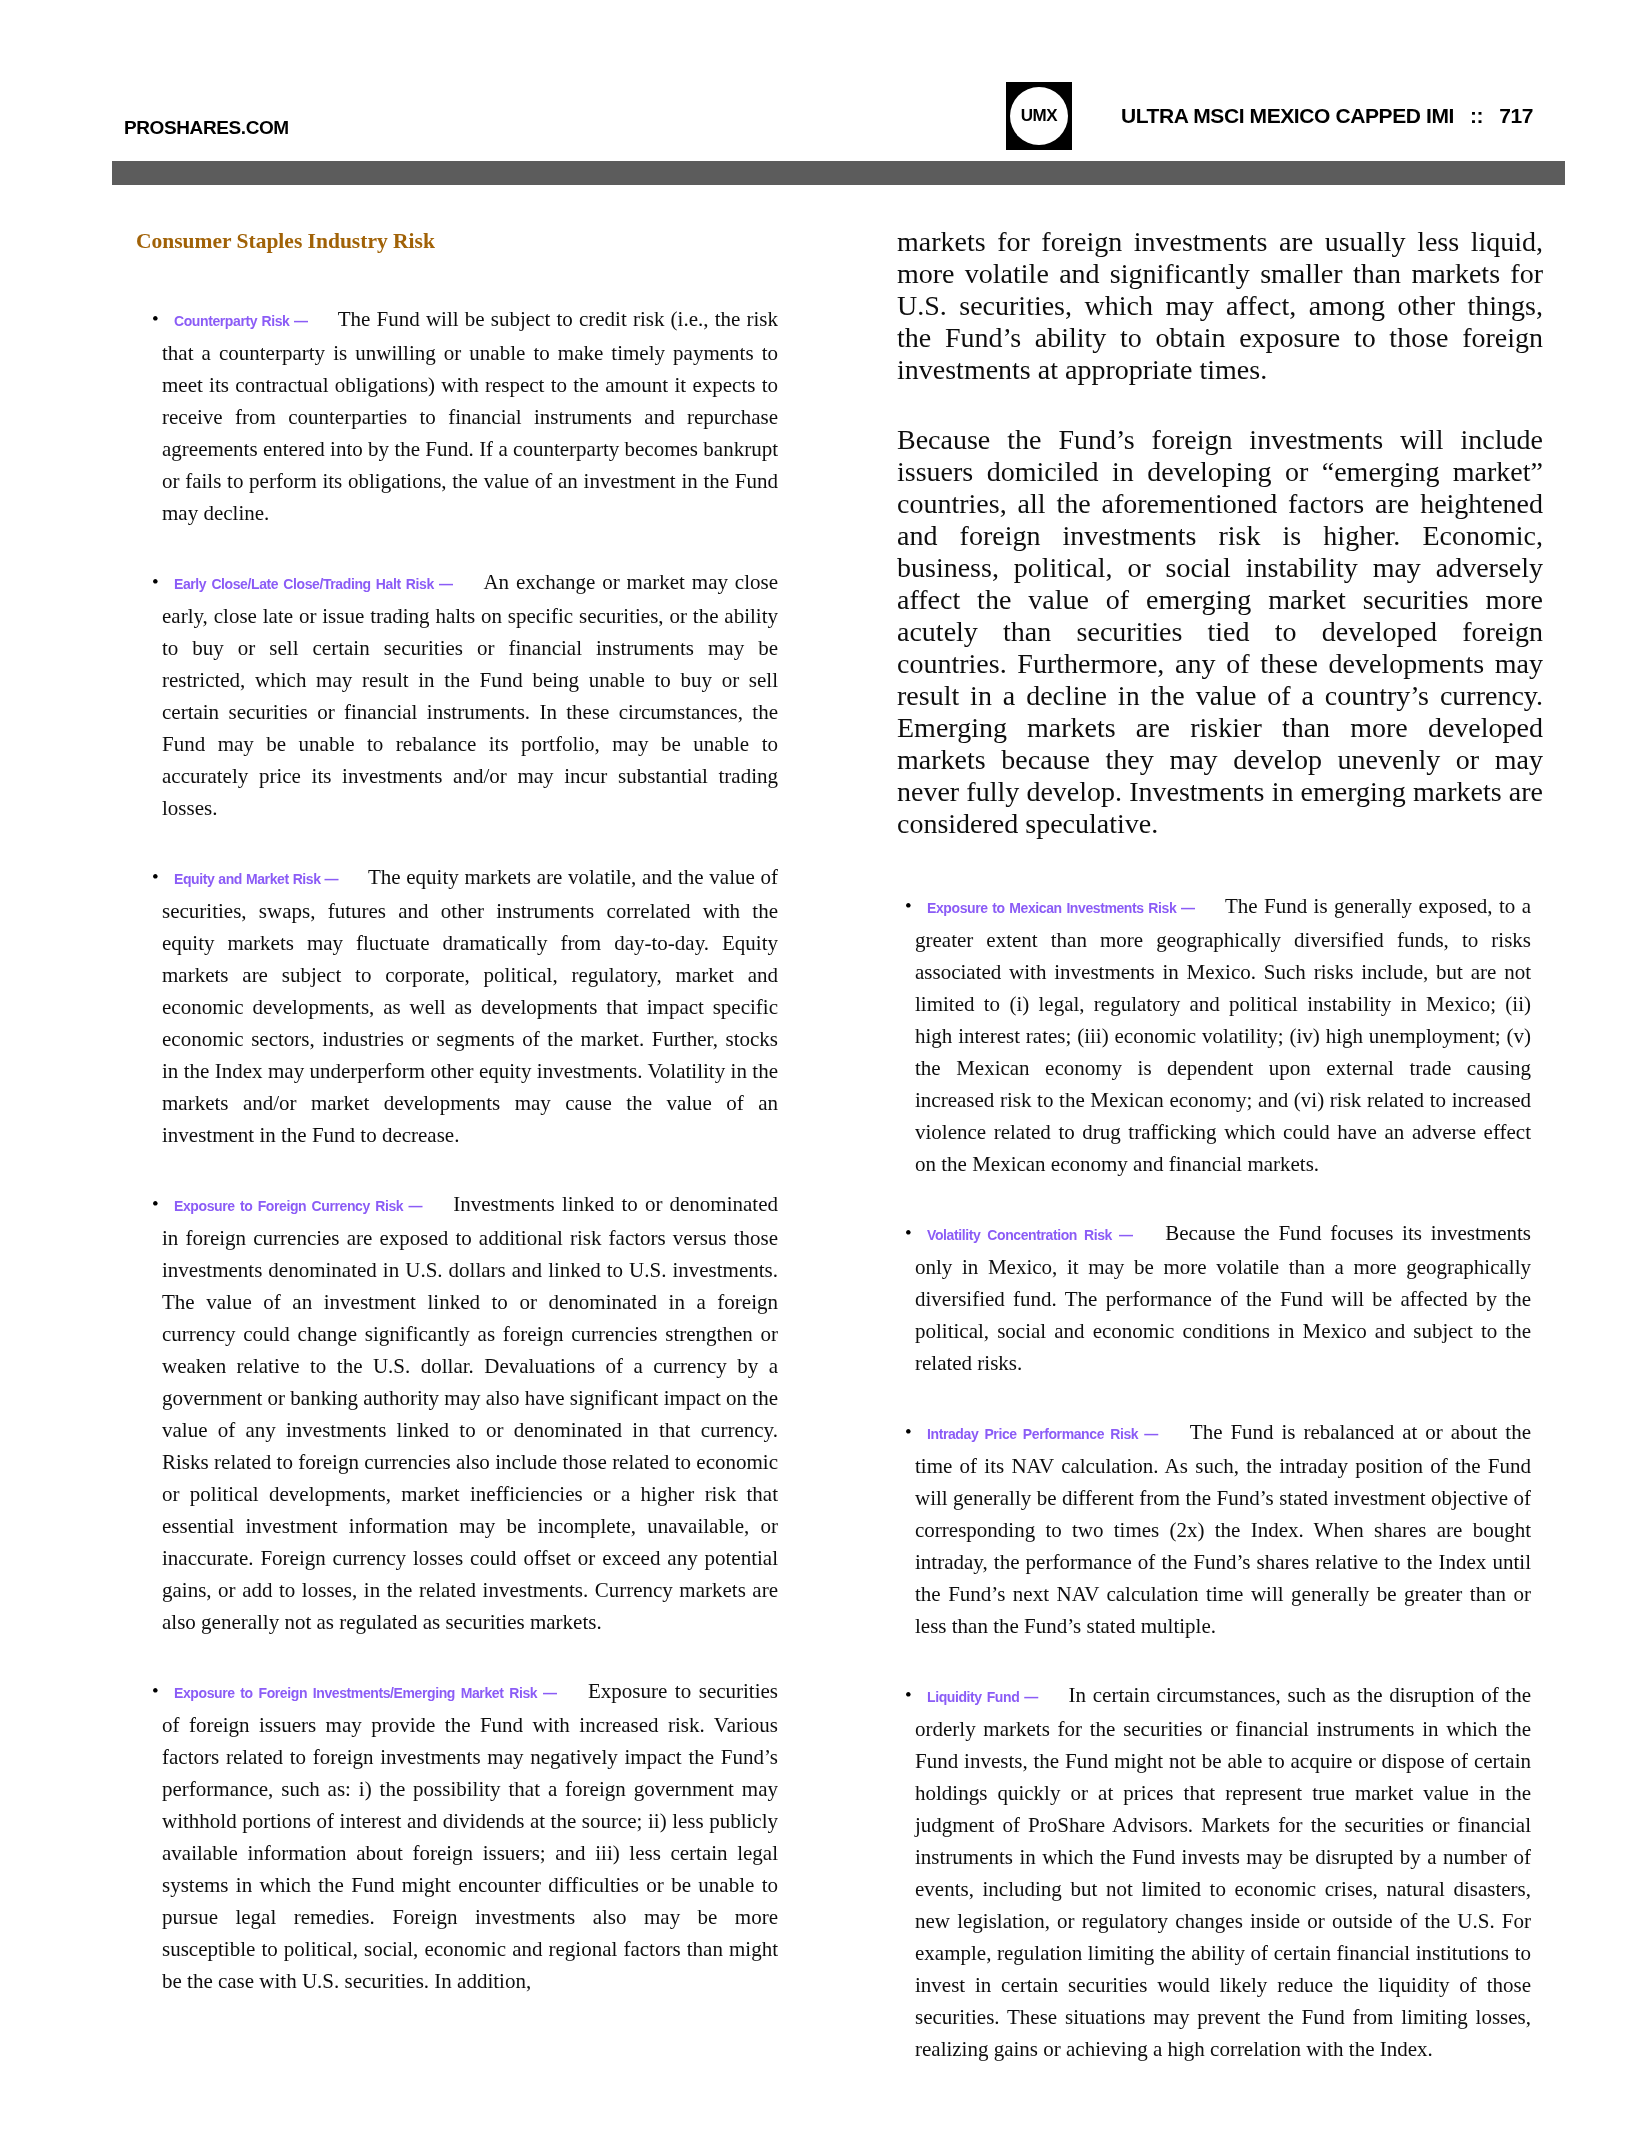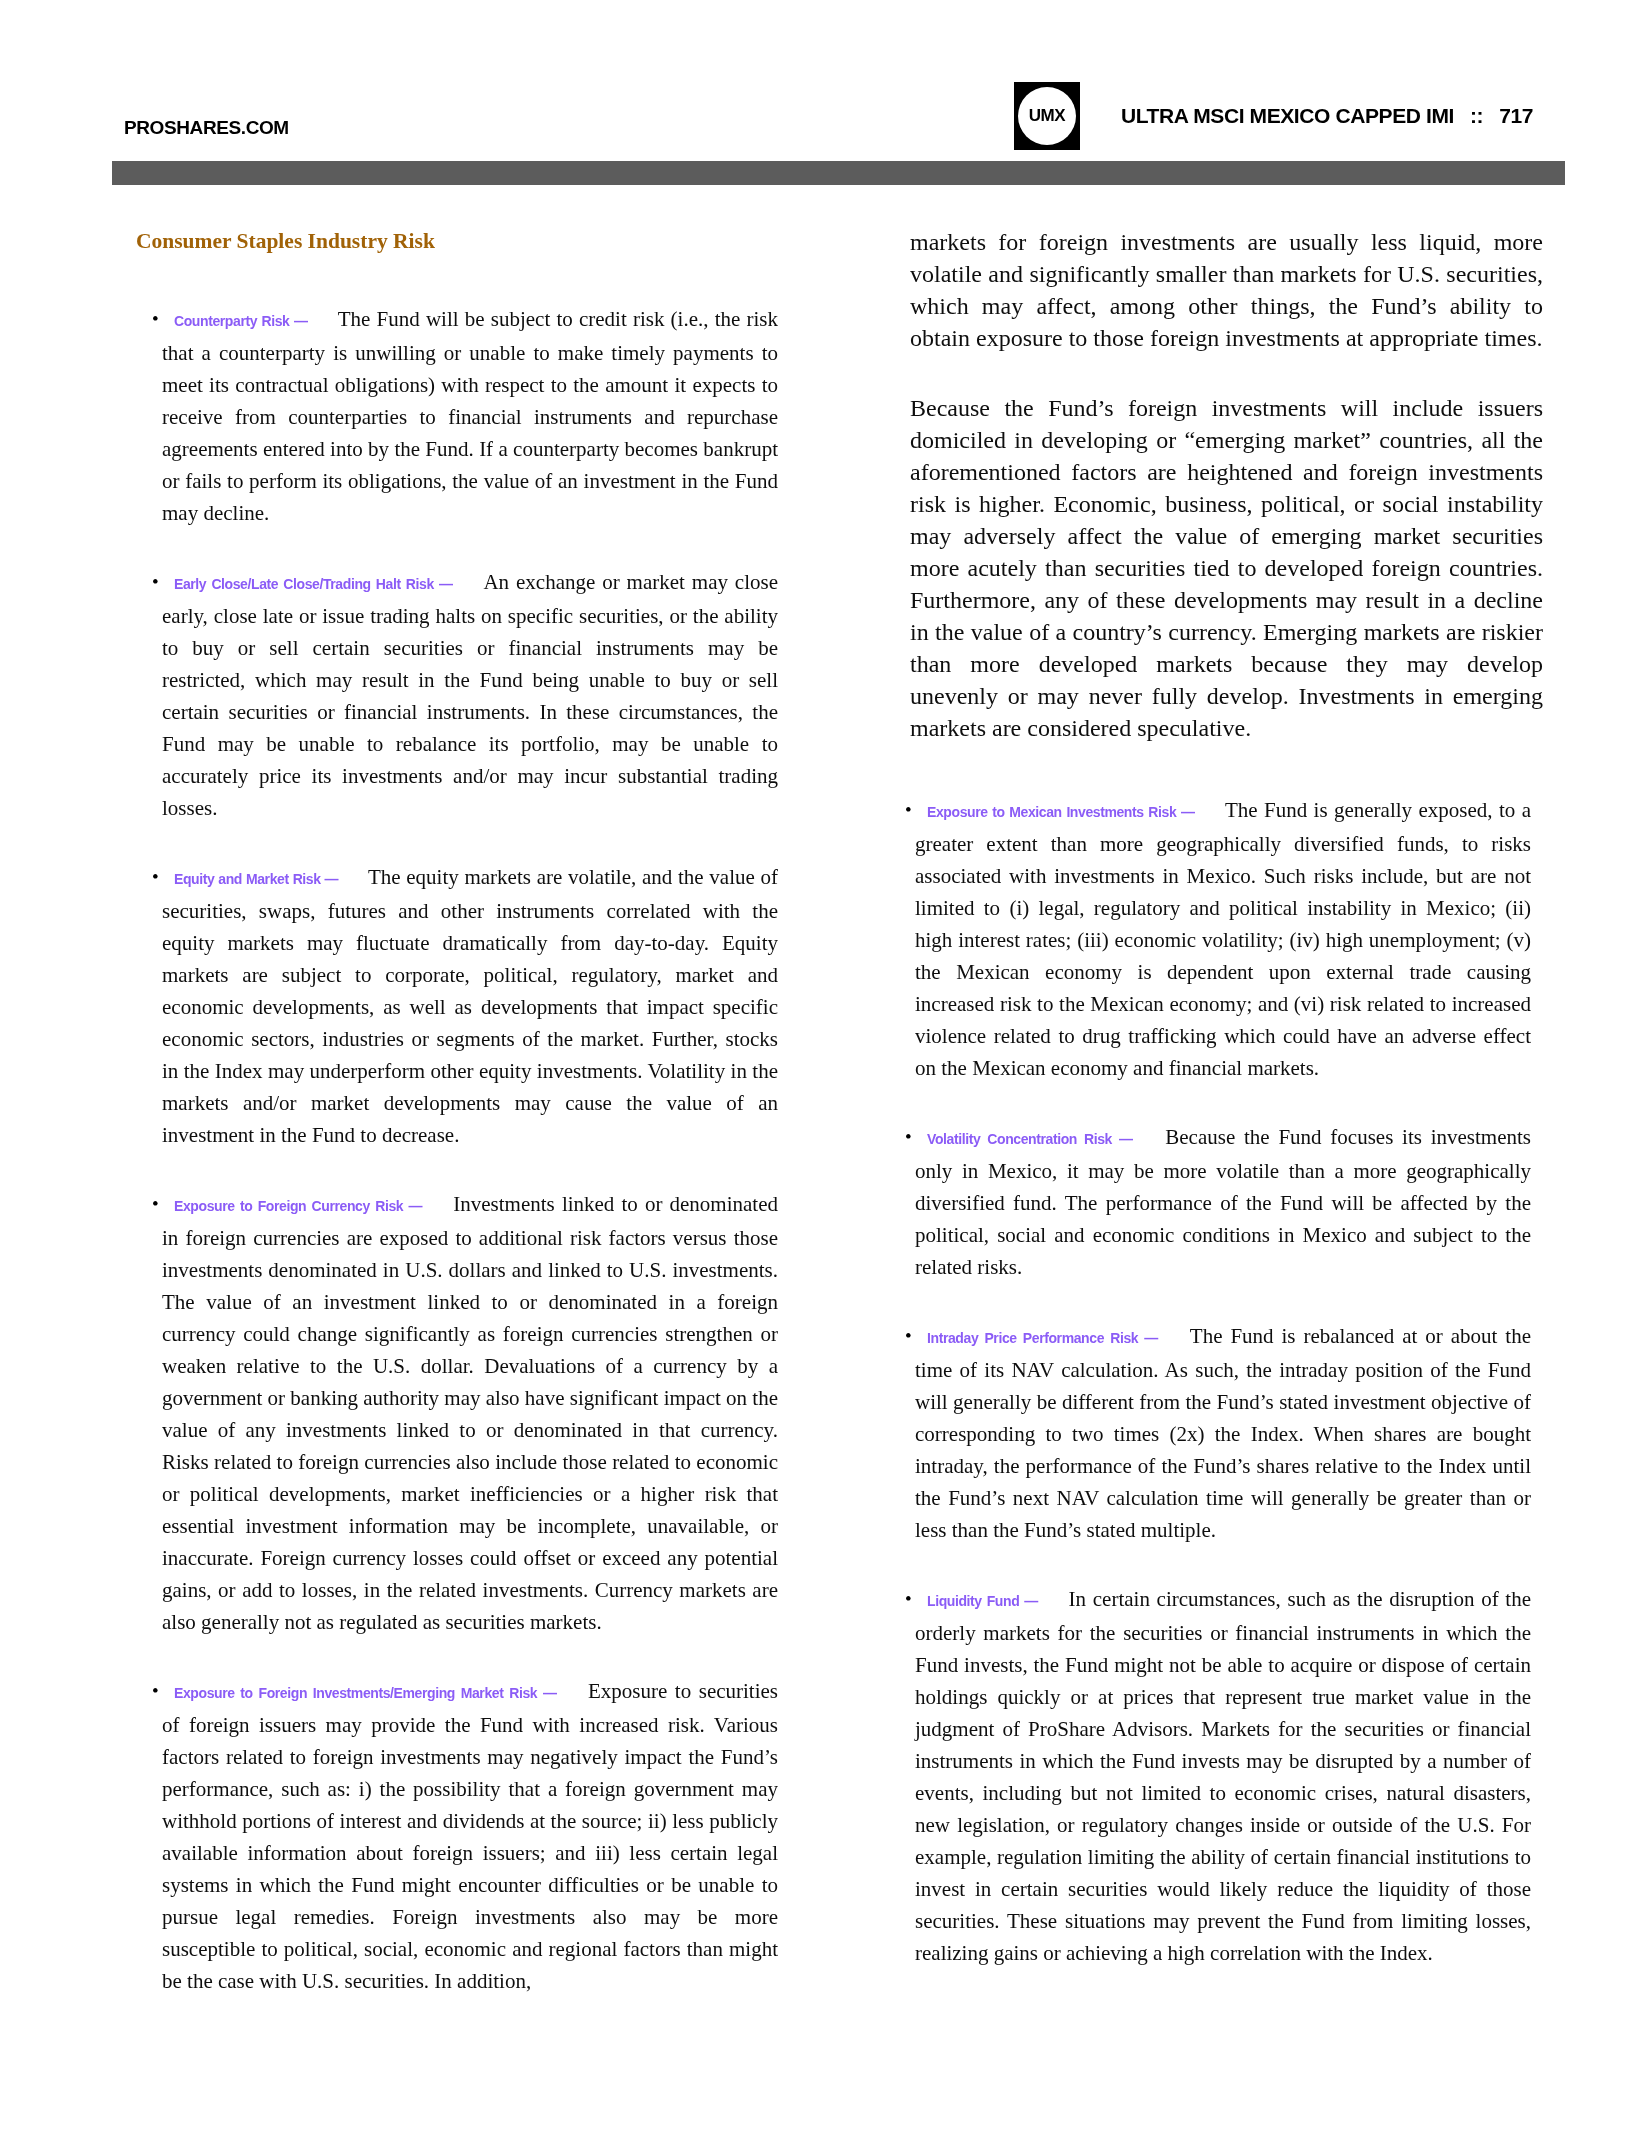--- a/index.html
+++ b/index.html
@@ -27,21 +27,21 @@
   .logo-circle {
     width:58px; height:58px; background:#fff; border-radius:50%;
     display:flex; align-items:center; justify-content:center;
   }
   .logo-text {
     font-family:"Liberation Sans", sans-serif; font-weight:700;
     font-size:17px; letter-spacing:-0.5px; color:#000;
   }
   .fund-title {
     font-family:"Liberation Sans", sans-serif; font-weight:700;
-    font-size:21px; letter-spacing:-0.4px; color:#000; white-space:nowrap;
+    font-size:21px; letter-spacing:-0.4px; color:#000; white-space:nowrap;margin-left:8px;
   }
   .fund-title .sep { font-weight:700; padding:0 4px; }
   .header-rule {
     position:absolute; left:100px; right:97px; top:149px; height:5px;
     background:#5c5c5c;
   }
 
   
   .col { position:absolute; top:190px; width:702px; }
   .col-left  { left:100px; }
@@ -60,22 +60,22 @@
   .bullet {
     position:absolute; left:4px; top:0; font-size:19px; line-height:32px; color:#000;
   }
   .risk-title {
     font-family:"Liberation Sans", sans-serif; font-weight:700;
     font-size:14px; letter-spacing:-0.4px; color:#8b5cf6;
   }
   .risk-body { font-family:"Liberation Serif", serif; }
 
   .cont-para {
-    margin-left:21px; margin-bottom:14px;
-    font-size:24px; line-height:32px; text-align:justify;
+    margin-left:8px; margin-bottom:14px;
+    font-size:28px; line-height:32px; text-align:justify;
     font-family:"Liberation Serif", serif;
   }
 </style>
 </head>
 <body>
 
 <div class="page">
 
   <div class="site-name">PROSHARES.COM</div>
 

